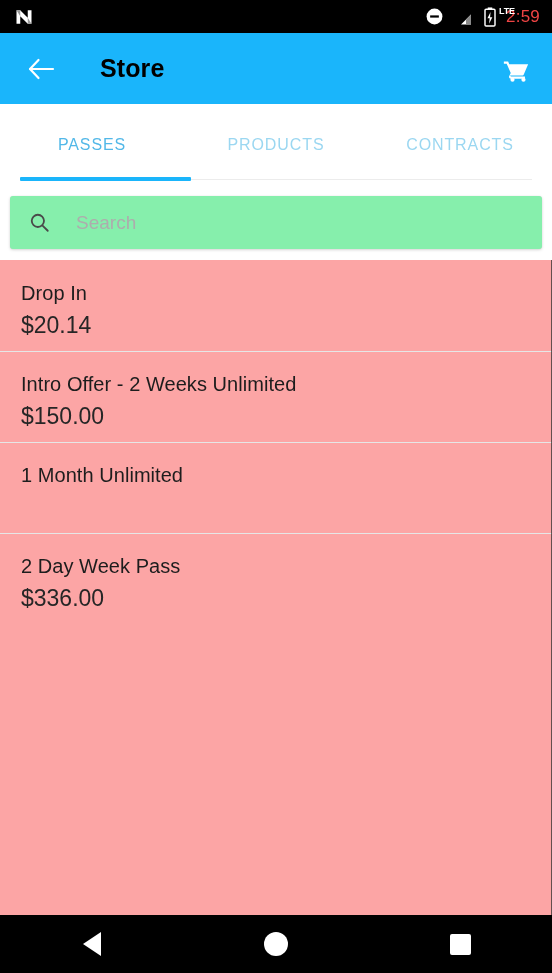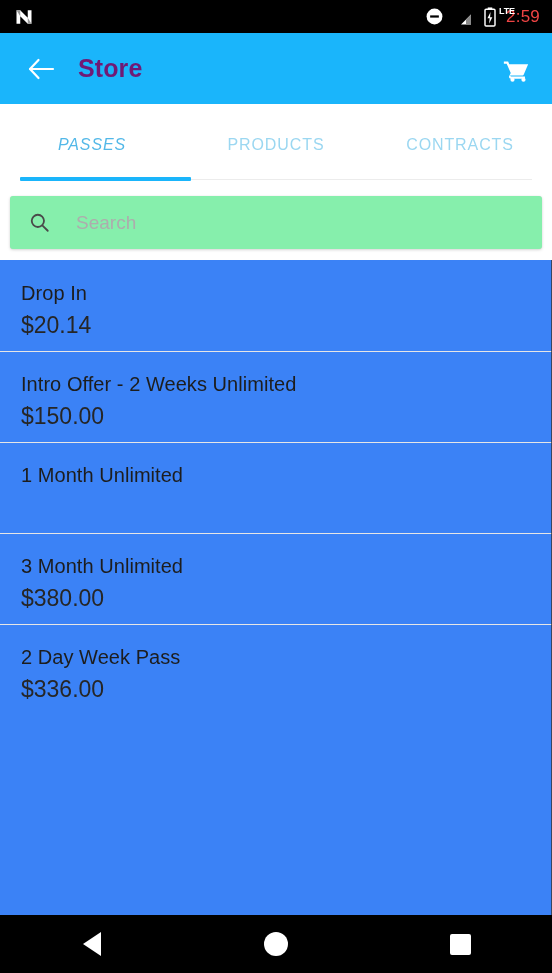--- a/index.html
+++ b/index.html
@@ -55,24 +55,24 @@
     display:flex; align-items:center;
     padding:0 20px 0 26px;
     flex:0 0 auto;
   }
   .back-btn {
     width:30px; height:30px;
     display:flex; align-items:center; justify-content:center;
     cursor:pointer; background:none; border:none;
   }
   .app-title {
-    color:#701a75;
+    color:#000000;
     font-size:25px;
     font-weight:bold;
-    margin-left:22px;
+    margin-left:44px;
     letter-spacing:0.1px;
   }
   .cart-btn {
     margin-left:auto;
     width:32px; height:32px;
     display:flex; align-items:center; justify-content:center;
     cursor:pointer; background:none; border:none;
   }
 
   
@@ -87,21 +87,21 @@
   .tab {
     flex:1;
     display:flex; align-items:flex-start; justify-content:center;
     padding-top:20px;
     font-size:16px;
     letter-spacing:0.9px;
     cursor:pointer;
     background:none; border:none;
     font-family:"Liberation Sans", sans-serif;
   }
-  .tab.active { color:#52B8E8;font-style:italic; }
+  .tab.active { color:#52B8E8; }
   .tab.inactive { color:#9BD7F1; }
   .tab-underline {
     position:absolute;
     left:20px; bottom:1px;
     width:171px; height:4px;
     background:#1AB5FB;
     border-radius:1px;
   }
   .tab-divider {
     position:absolute;
@@ -134,21 +134,21 @@
     color:#2b2b2b;
     margin-left:25px;
     background:transparent;
   }
   .search-input::placeholder { color:#adadad; }
 
   
   .list {
     flex:1 1 auto;
     overflow:hidden;
-    background:#3b82f6;
+    background:#fca5a5;
     position:relative;
   }
   .list-item {
     height:91px;
     padding:22px 20px 0 21px;
     position:relative;
     cursor:pointer;
   }
   .list-item + .list-item::before {
     content:"";
@@ -298,24 +298,20 @@
       <div class="item-price">$20.14</div>
     </div>
     <div class="list-item">
       <div class="item-name">Intro Offer - 2 Weeks Unlimited</div>
       <div class="item-price">$150.00</div>
     </div>
     <div class="list-item">
       <div class="item-name">1 Month Unlimited</div>
     </div>
     <div class="list-item">
-      <div class="item-name">3 Month Unlimited</div>
-      <div class="item-price">$380.00</div>
-    </div>
-    <div class="list-item">
       <div class="item-name">2 Day Week Pass</div>
       <div class="item-price">$336.00</div>
     </div>
     <div class="edge-line"></div>
   </div>
 
   <div class="nav-bar">
     <button class="nav-btn">
       <span class="nav-back"></span>
     </button>

